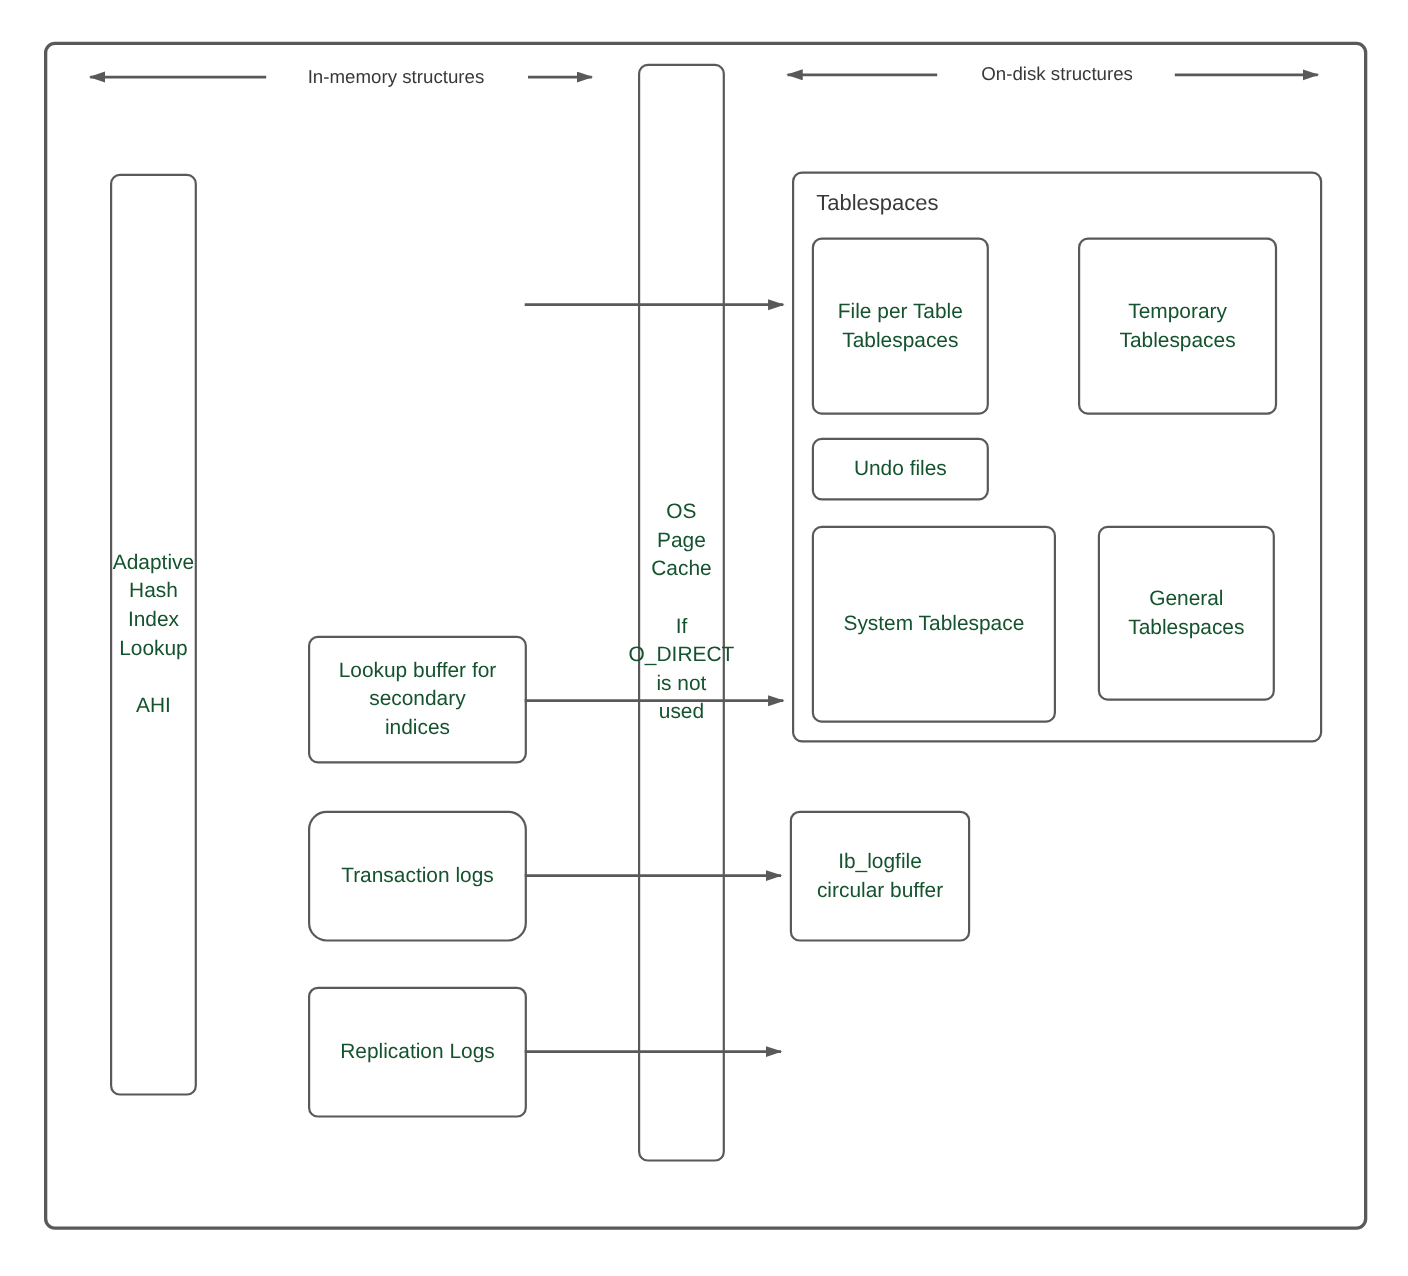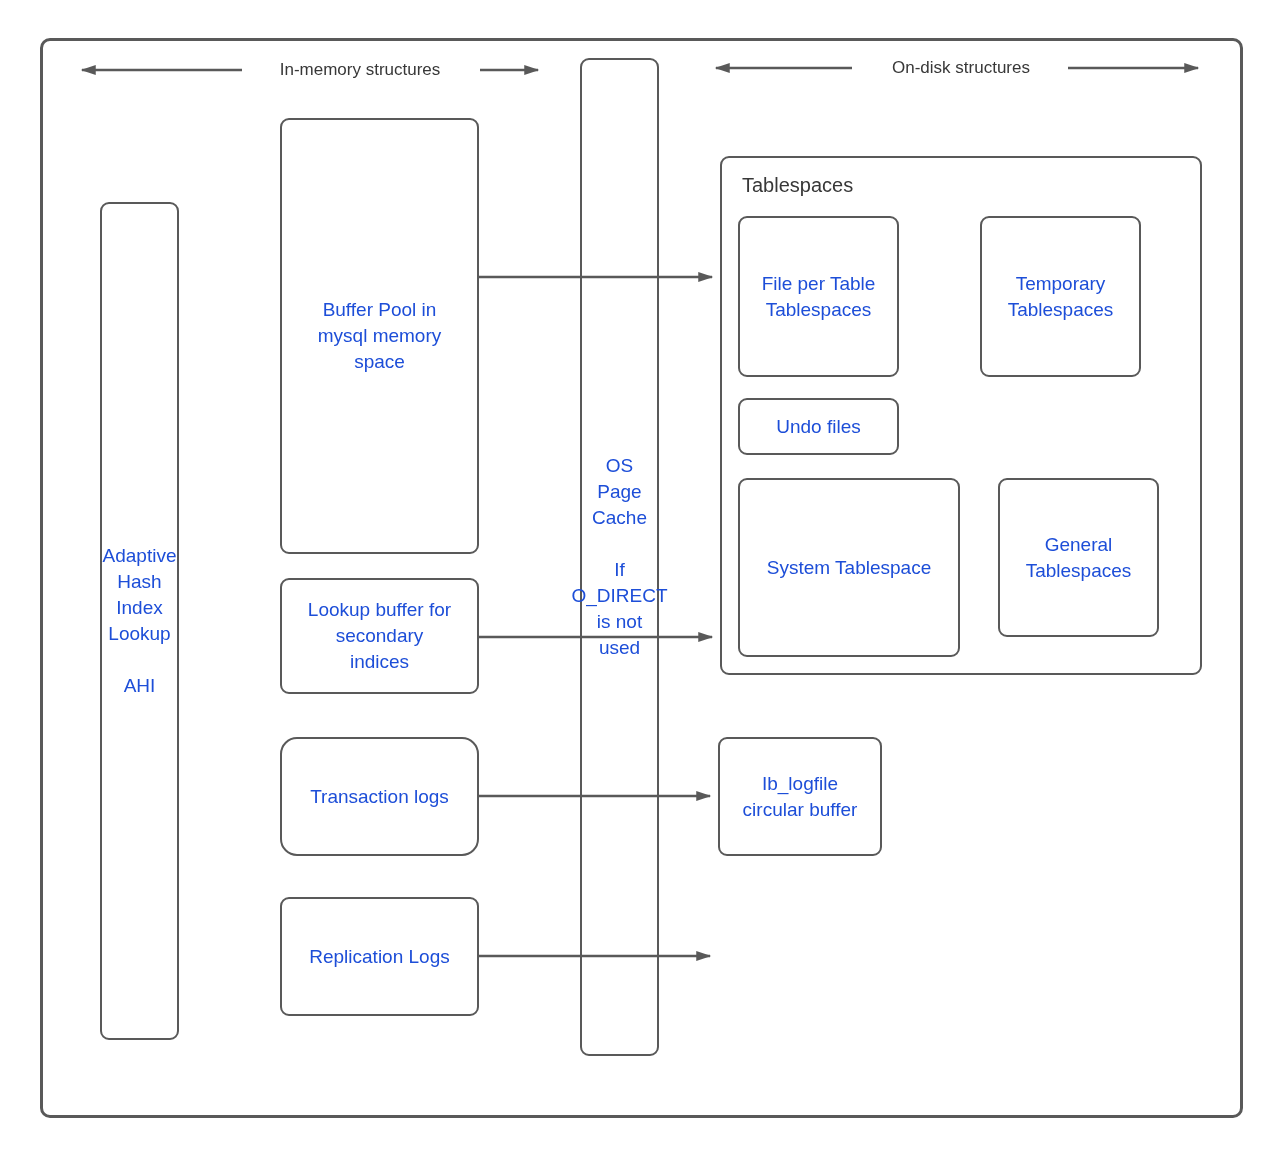--- a/index.html
+++ b/index.html
@@ -35,21 +35,21 @@
   .node .label {
     position: absolute;
     left: 50%; top: 50%;
     transform: translate(-50%, -50%);
     width: max-content;
     max-width: none;
     text-align: center;
     font-size: 19px;
     line-height: 26px;
     white-space: pre-line;
-    color: #1d4ed8;
+    color: #14532d;
   }
   .group-title {
     position: absolute;
     left: 20px; top: 16px;
     font-size: 20px;
     color: #383838;
     white-space: pre-line;
   }
   .header-label {
     position: absolute;
@@ -72,34 +72,29 @@
 <body>
 
 <div class="canvas">
 
   <div class="outer-frame"></div>
 
   <div class="header-label" style="left:360px; top:70px;">In-memory structures</div>
 
   <div class="header-label" style="left:961px; top:68px;">On-disk structures</div>
 
-  <div class="node" style="left:100px; top:158px; width:75px; height:834px;margin-top:44px;">
+  <div class="node" style="left:100px; top:158px; width:75px; height:834px;">
     <span class="label">Adaptive
 Hash
 Index
 Lookup
 
 AHI</span>
   </div>
 
-  <div class="node" style="left:280px; top:118px; width:195px; height:432px;">
-    <span class="label">Buffer Pool in
-mysql memory
-space</span>
-  </div>
 
   <div class="node" style="left:280px; top:578px; width:195px; height:112px;">
     <span class="label">Lookup buffer for
 secondary
 indices</span>
   </div>
 
   <div class="node" style="left:280px; top:737px; width:195px; height:115px;border-radius:17px;">
     <span class="label">Transaction logs</span>
   </div>
@@ -121,21 +116,21 @@
 
   <div class="node" style="left:720px; top:156px; width:478px; height:515px;">
     <span class="group-title">Tablespaces</span>
   </div>
 
   <div class="node" style="left:738px; top:216px; width:157px; height:157px;">
     <span class="label">File per Table
 Tablespaces</span>
   </div>
 
-  <div class="node" style="left:980px; top:216px; width:157px; height:157px;">
+  <div class="node" style="left:980px; top:216px; width:157px; height:157px;padding-left:20px;">
     <span class="label">Temporary
 Tablespaces</span>
   </div>
 
   <div class="node" style="left:738px; top:398px; width:157px; height:53px;">
     <span class="label">Undo files</span>
   </div>
 
   <div class="node" style="left:738px; top:478px; width:218px; height:175px;text-decoration:underline;">
     <span class="label">System Tablespace</span>

